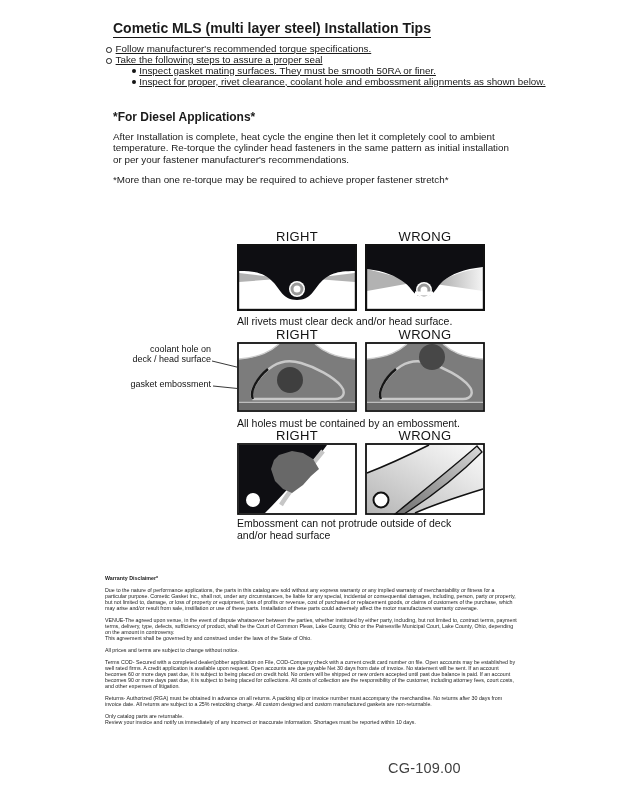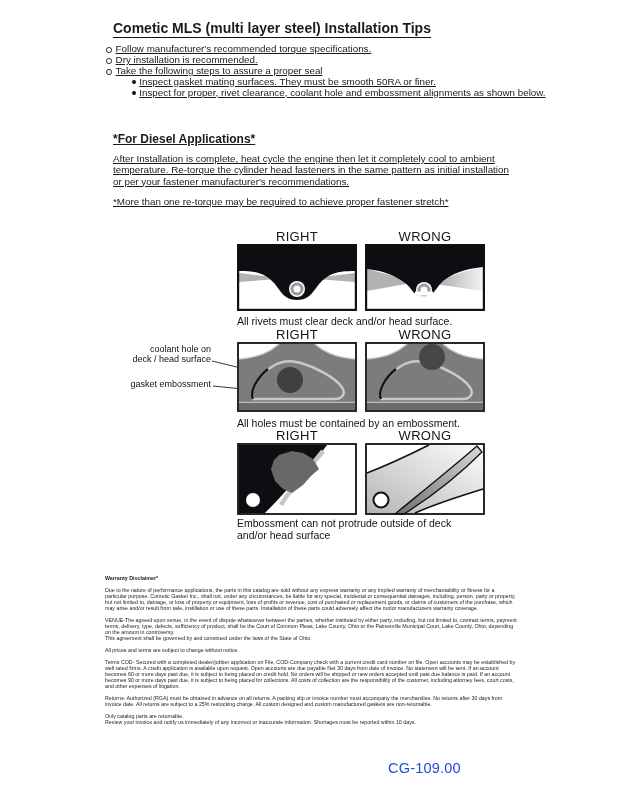--- a/index.html
+++ b/index.html
@@ -10,48 +10,44 @@
   .abs{position:absolute;}
   .title{
     left:113px;top:20px;font-size:14px;font-weight:bold;
     border-bottom:1.6px solid #141414;padding-bottom:1px;white-space:nowrap;
   }
   .bullets{left:106px;top:44px;font-size:9.8px;line-height:10.9px;}
   .b-row{display:flex;align-items:flex-start;white-space:nowrap;text-decoration:underline;}
   .b-row.l2{margin-left:25px;}
   .mk1{width:3.6px;height:3.6px;border:1px solid #222;border-radius:50%;margin:3.2px 4px 0 0;flex:0 0 auto;}
   .mk2{width:3.8px;height:3.8px;background:#141414;border-radius:50%;margin:3.2px 3.5px 0 1px;flex:0 0 auto;}
-  .diesel{left:113px;top:132px;width:420px;text-decoration:underline;}
+  .diesel{left:113px;top:110px;width:420px;}
   .diesel-h{font-size:12px;font-weight:bold;margin:0 0 7px 0;}
   .diesel p{font-size:9.8px;line-height:11.3px;margin:0 0 9px 0;white-space:pre-line;}
   .dg-label{width:120px;text-align:center;font-size:13px;letter-spacing:.3px;color:#141414;}
   .dg-box{width:120px;}
   .dg-box svg{display:block;}
   .dg-caption{font-size:10.5px;line-height:11.5px;color:#141414;white-space:pre-line;}
   .ann{font-size:9px;line-height:10px;text-align:right;white-space:pre-line;color:#141414;}
   .legal{left:105px;top:575px;width:412px;font-size:5.3px;line-height:6.15px;color:#222;}
   .legal .lp{margin:0 0 5.5px 0;white-space:pre-line;}
   .legal .lh{font-weight:bold;margin-bottom:5.5px;}
-  .pagenum{left:388px;top:760px;font-size:14.5px;letter-spacing:.2px;color:#1d4ed8;}
+  .pagenum{left:388px;top:760px;font-size:14.5px;letter-spacing:.2px;color:#404040;}
 </style>
 </head>
 <body>
 
 <div class="page">
 
   <div class="abs title">Cometic MLS (multi layer steel) Installation Tips</div>
 
   <div class="abs bullets">
     <div class="b-row">
       <span class="mk1"></span>
       <span>Follow manufacturer's recommended torque specifications.</span>
-    </div>
-    <div class="b-row">
-      <span class="mk1"></span>
-      <span>Dry installation is recommended.</span>
     </div>
     <div class="b-row">
       <span class="mk1"></span>
       <span>Take the following steps to assure a proper seal</span>
     </div>
     <div class="b-row l2">
       <span class="mk2"></span>
       <span>Inspect gasket mating surfaces.  They must be smooth 50RA or finer.</span>
     </div>
     <div class="b-row l2">

